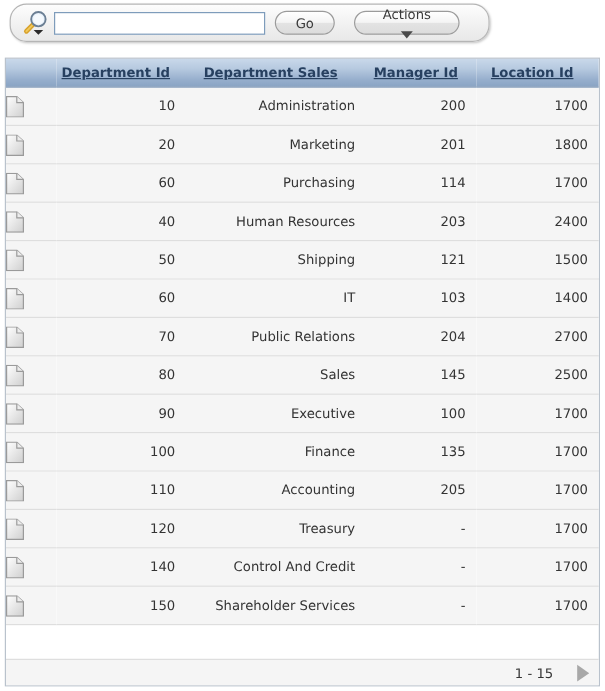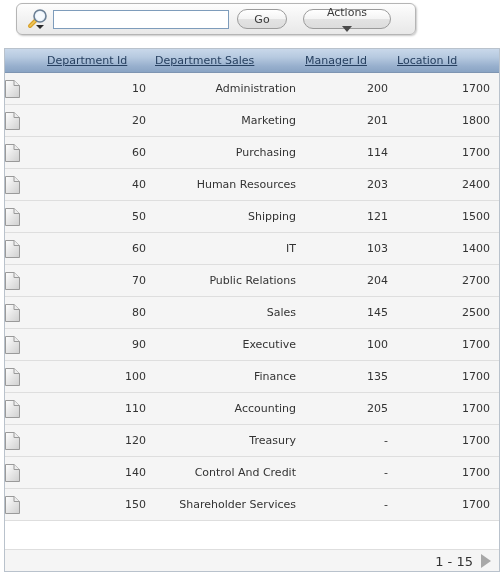--- a/index.html
+++ b/index.html
@@ -12,28 +12,28 @@
     background: #ffffff;
     font-family: "DejaVu Sans", "Liberation Sans", sans-serif;
     font-size: 11px;
     color: #333333;
     overflow: hidden;
   }
 
   
   .report-toolbar {
     position: absolute;
-    left: 16px;
+    left: 8px;
     top: 3px;
     width: 400px;
     height: 32px;
     box-sizing: border-box;
     background: linear-gradient(to bottom, #fdfdfd 0%, #f1f1f1 55%, #e8e8e8 100%);
     border: 1px solid #b5b5b5;
-    border-radius: 6px;
+    border-radius: 14px;
     box-shadow: 1px 1px 2px rgba(0,0,0,0.22);
     display: flex;
     align-items: center;
   }
 
   .search-icon {
     width: 26px;
     height: 22px;
     margin-left: 9px;
     position: relative;
@@ -104,24 +104,24 @@
     width: 100%;
     border-collapse: collapse;
     table-layout: fixed;
   }
 
   table.report thead th {
     height: 22px;
     background: linear-gradient(to bottom, #c9d8ea 0%, #b7cae0 35%, #97afcd 75%, #8aa4c4 100%);
     border-bottom: 1px solid #7e95b2;
     font-size: 11px;
-    font-weight: normal;
+    font-weight: bold;
     color: #274060;
     padding: 0 9px 1px 0;
-    text-align: left;
+    text-align: center;
     white-space: nowrap;
   }
   table.report thead th .hlink {
     text-decoration: underline;
     color: #274060;
     cursor: pointer;
   }
   th.col-icon { padding: 0; }
 
   table.report tbody td {
@@ -155,23 +155,23 @@
     height: 23px;
     background: #f5f5f5;
     border-top: 1px solid #dedede;
     display: flex;
     align-items: center;
     justify-content: flex-end;
     padding-right: 8px;
     box-sizing: border-box;
   }
   .page-range {
-    font-size: 13px;
+    font-size: 11px;
     color: #333333;
-    margin-right: 8px;
+    margin-right: 20px;
   }
   .next-arrow {
     width: 0; height: 0;
     border-top: 7px solid transparent;
     border-bottom: 7px solid transparent;
     border-left: 10px solid #a8a8a8;
     cursor: pointer;
   }
 </style>
 </head>

